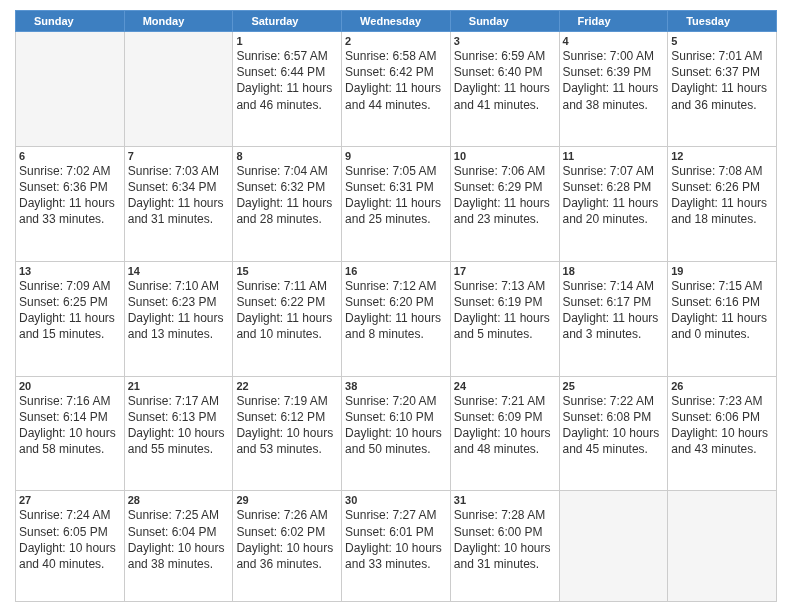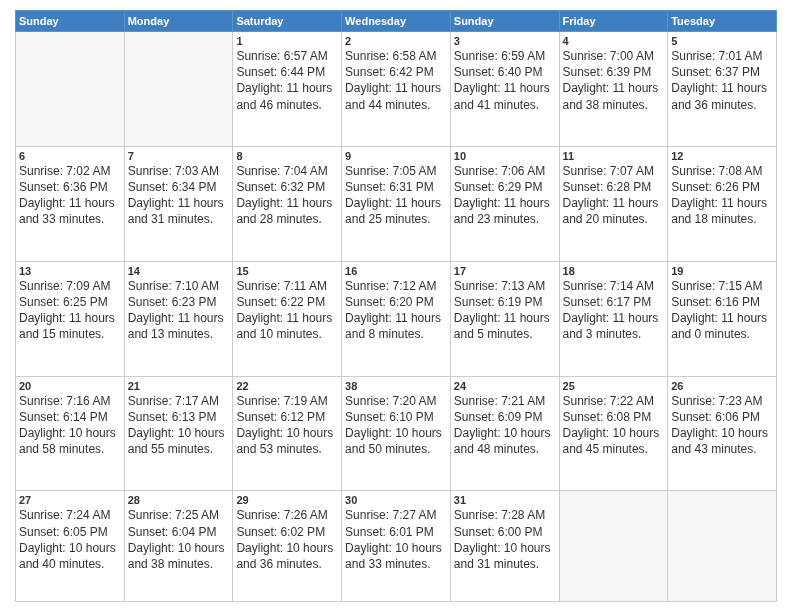--- a/index.html
+++ b/index.html
@@ -46,21 +46,21 @@
       border: 1px solid #ccc;
       border-collapse: collapse;
       width: 100%;
       table-layout: fixed;
     }
     .calendar th {
       background: #3d7fc1;
       color: #fff;
       font-size: 11px;
       font-weight: bold;
-      padding: 4px 3px;
+      padding: 4px 18px;
       text-align: left;
       border: 1px solid #5a95d1;
     }
     .calendar td {
       border: 1px solid #ccc;
       vertical-align: top;
       padding: 3px 3px;
       font-size: 9px;
       color: #333;
       background: #fff;

